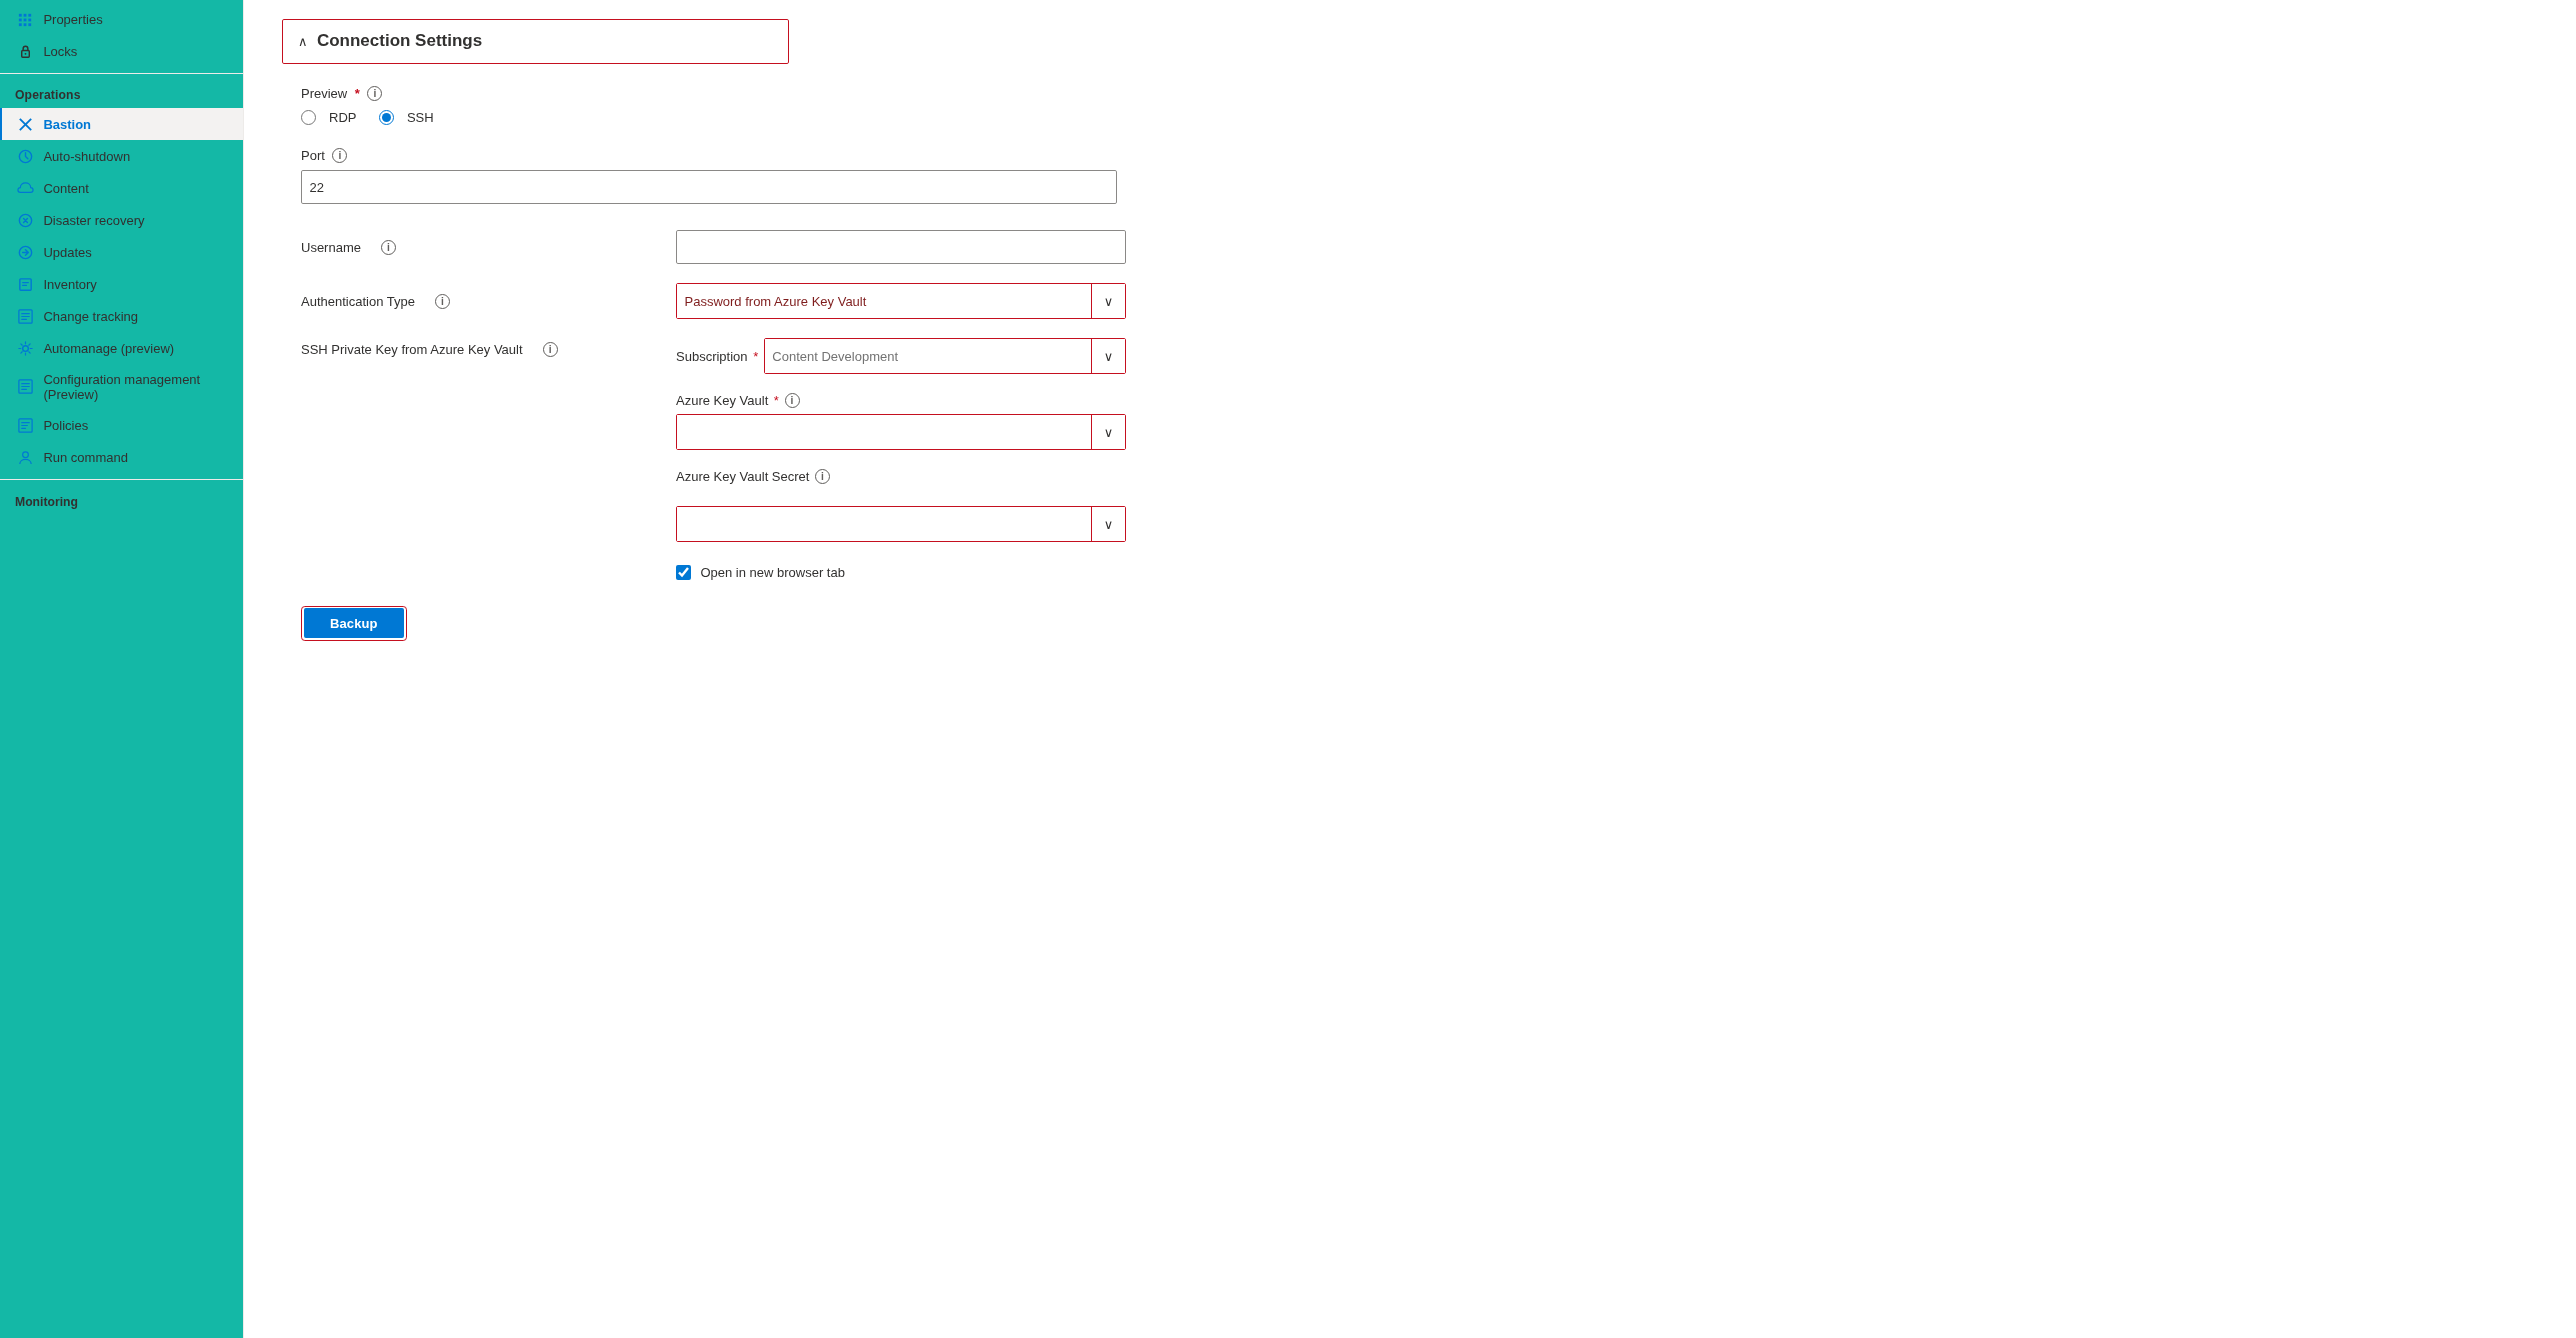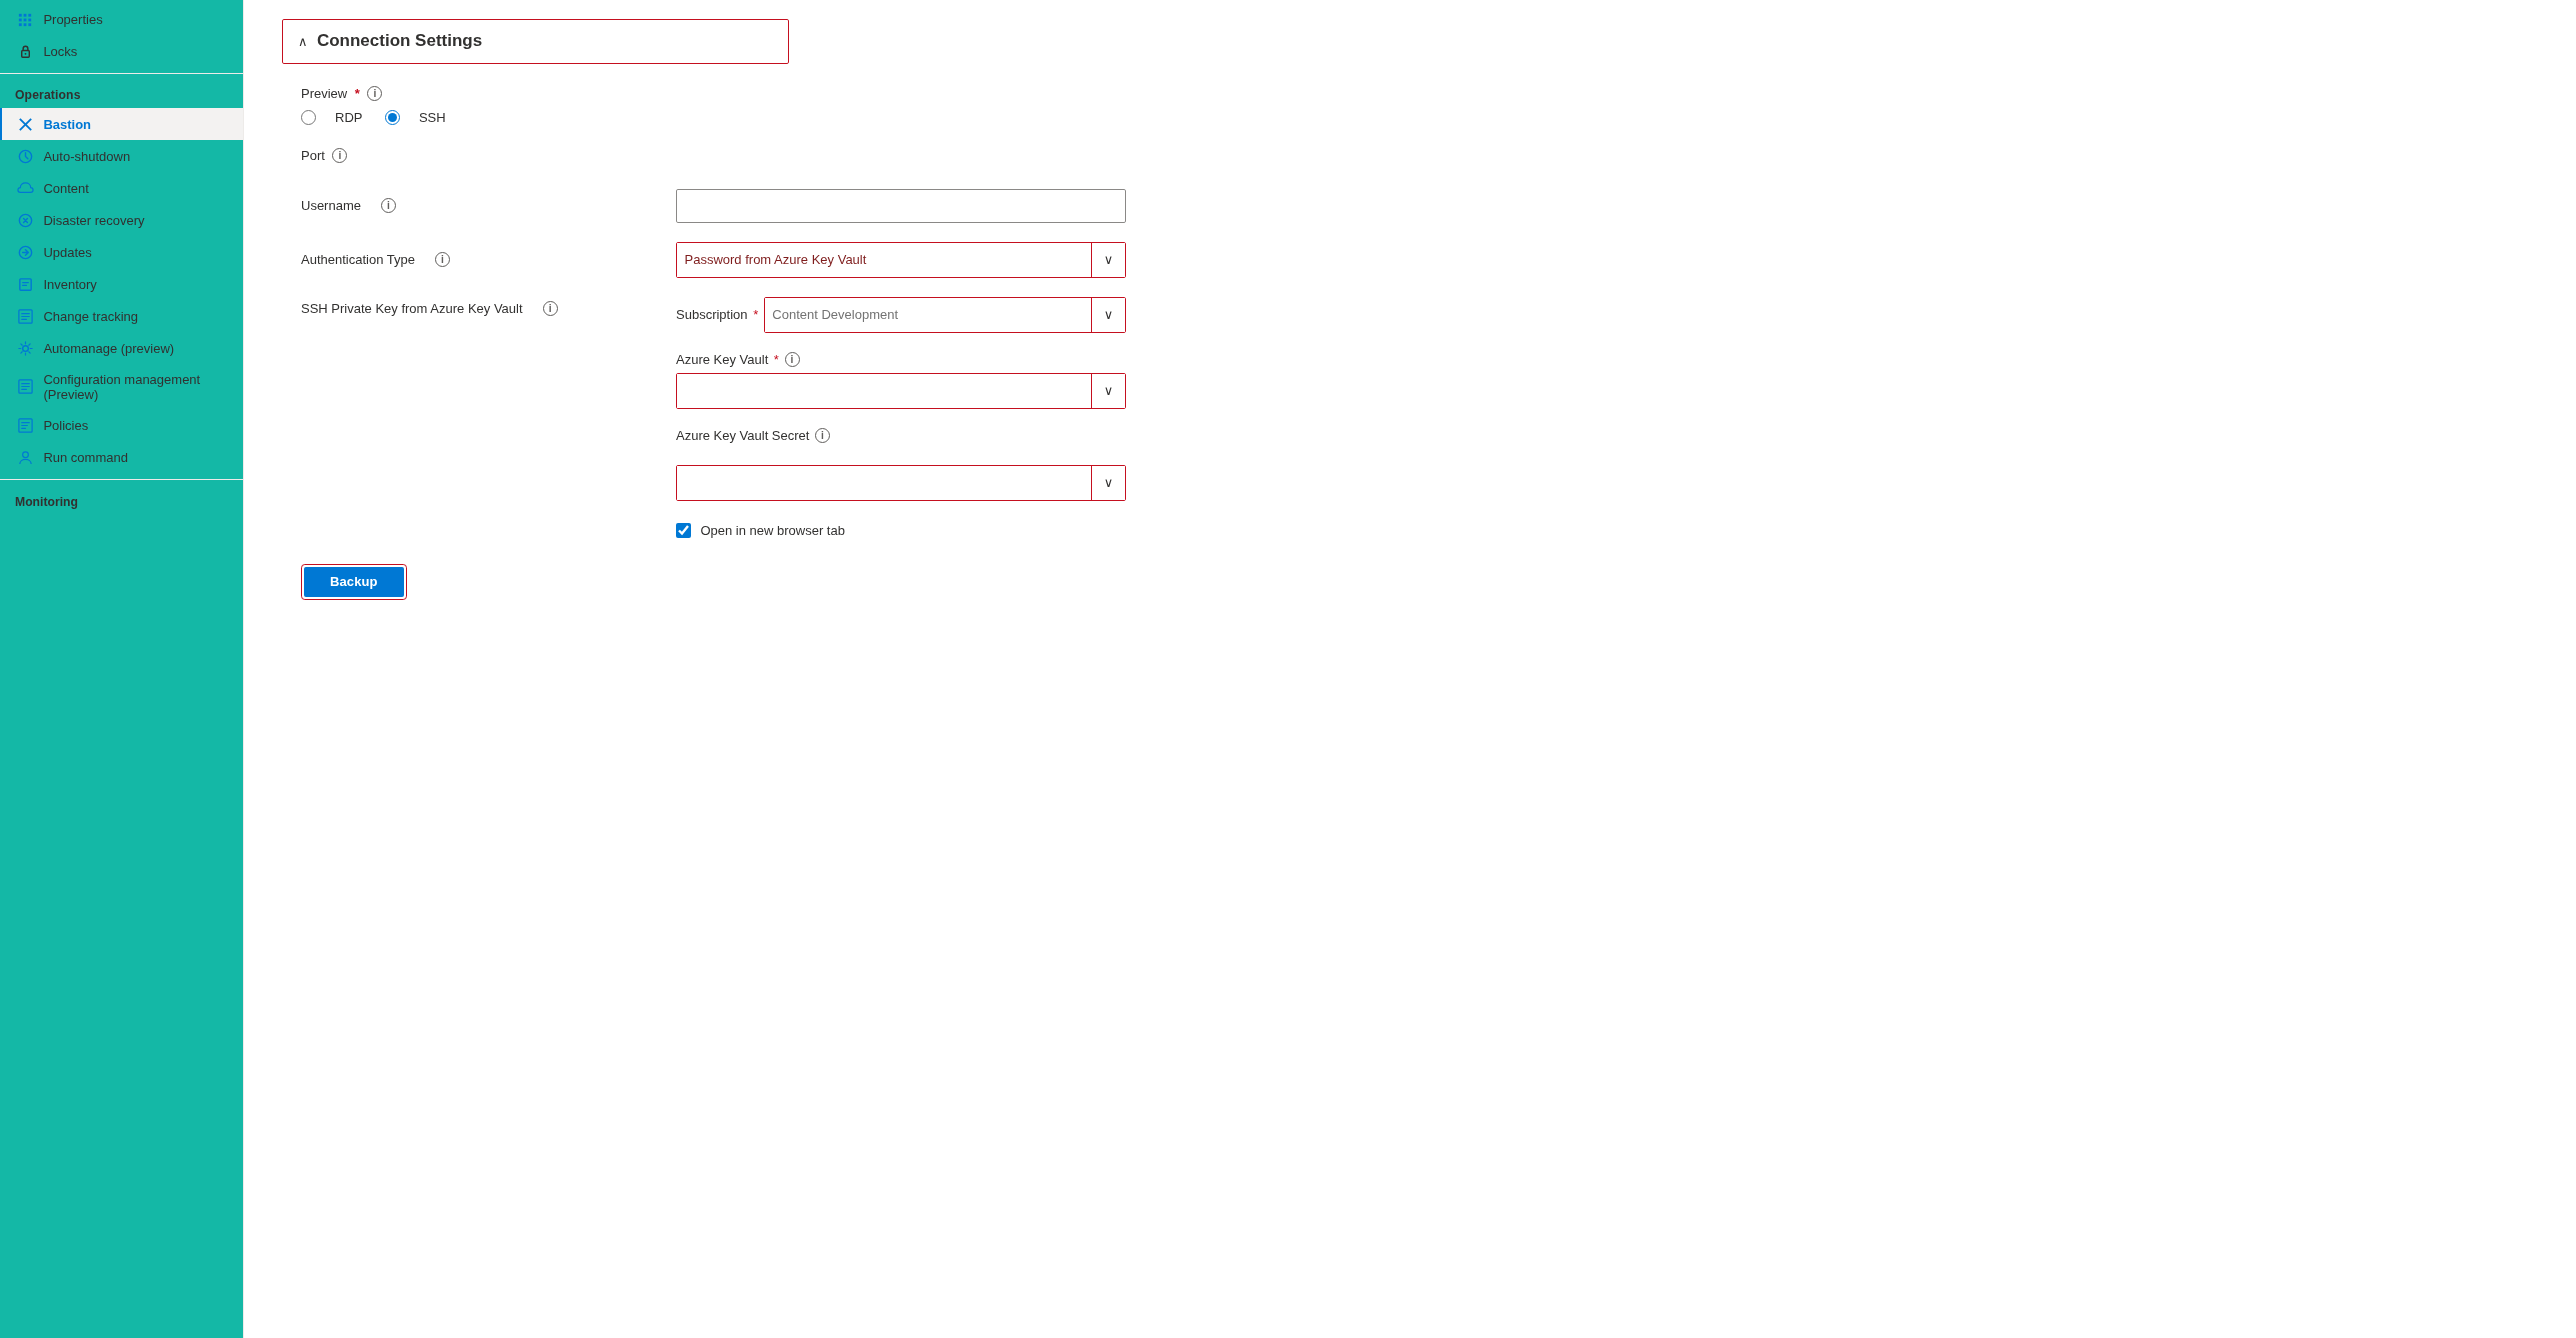--- a/index.html
+++ b/index.html
@@ -108,21 +108,21 @@
     
     .radio-group {
       display: flex;
       align-items: center;
       gap: 22.5px;
       margin-top: 3.8px;
     }
     .radio-label {
       display: flex;
       align-items: center;
-      gap: 19px;
+      gap: 13px;
       cursor: pointer;
       font-size: 13px;
     }
     .radio-input {
       width: 15px;
       height: 15px;
       cursor: pointer;
       accent-color: #0078d4;
     }
 
@@ -409,20 +409,21 @@
           <span>SSH</span>
         </label>
       </div>
     </div>
 
     <div style="margin-bottom:26px;">
       <div style="display:flex;align-items:center;gap:7.5px;margin-bottom:7.5px;">
         <span style="font-size:13px;color:#323130;">Port</span>
         <span class="info-circle">i</span>
       </div>
+      <input type="text" class="text-input" value="22" style="max-width: 844px; width: 816px;">
     </div>
 
     <div class="split-row" style="margin-bottom:19px;">
       <div class="left-label">
         <span>Username</span>
         <span class="info-circle">i</span>
       </div>
       <div class="right-control">
         <input type="text" class="text-input" value="" style="width: 450px;">
       </div>

